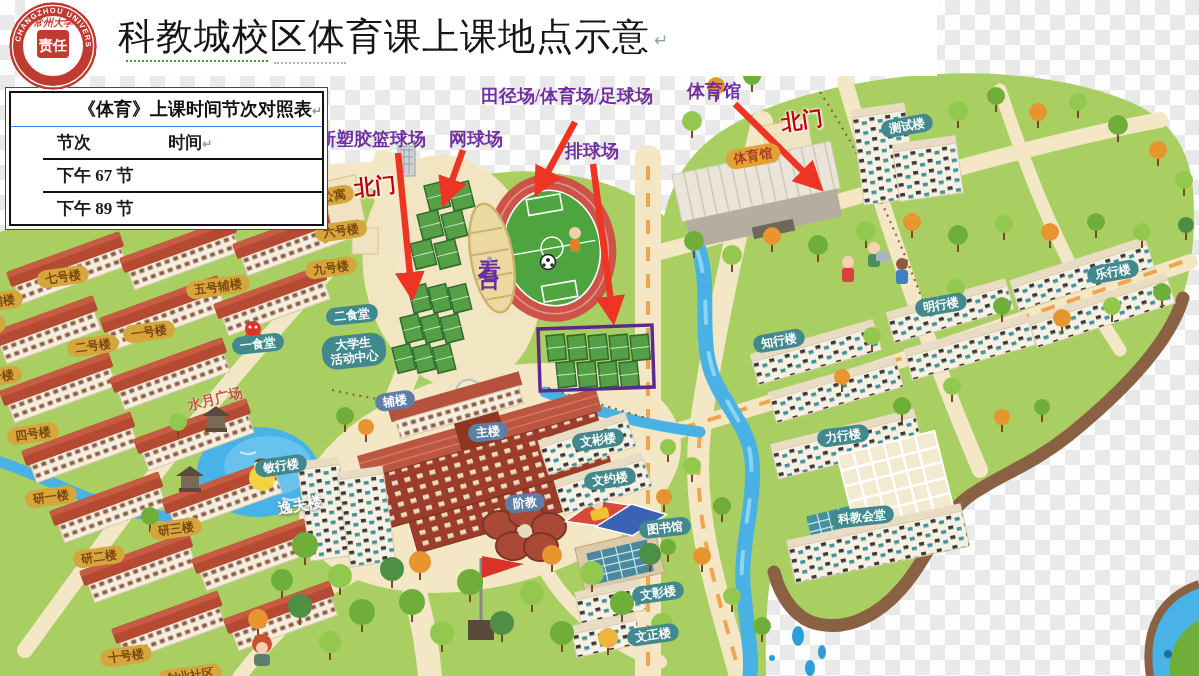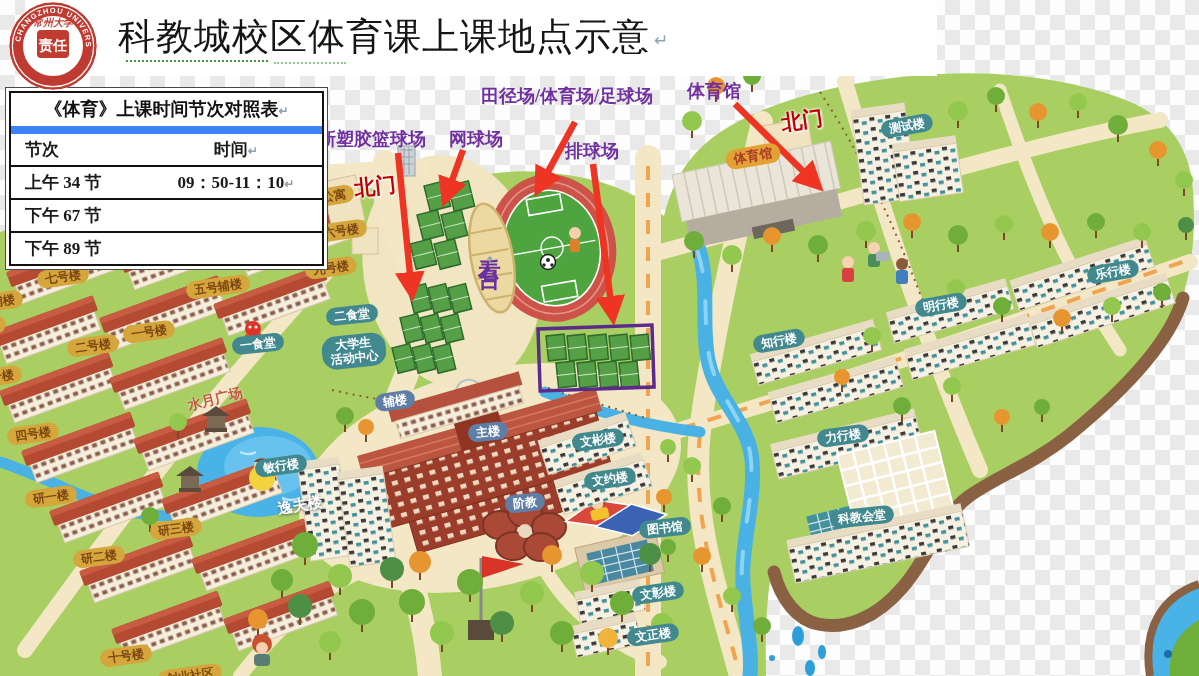--- a/index.html
+++ b/index.html
@@ -12,26 +12,26 @@
   #logo{position:absolute;left:9px;top:2px;width:88px;height:88px;z-index:42;background:#fff;border-radius:50%;}
   #page-title{position:absolute;left:118px;top:10px;height:54px;line-height:54px;z-index:40;
     font-family:"Liberation Serif",serif;font-size:37px;color:#151515;letter-spacing:1px;white-space:nowrap;text-align:right;}
   #page-title .rmark{font-size:17px;color:#8fa3b0;vertical-align:middle;margin-left:4px;}
   .squiggle{position:absolute;z-index:41;height:0;border-bottom:2px dotted #3f9b3c;}
   
   #sched{position:absolute;left:5px;top:87px;width:315px;z-index:40;background:#fff;
     border:1px solid #4a4a4a;padding:3px;}
   #sched .inner{border:2px solid #111;}
   #sched .t-title{font-family:"Liberation Serif",serif;font-weight:bold;font-size:18px;color:#111;
-    text-align:center;height:33px;line-height:33px;border-bottom:8px solid #3b82f6;white-space:nowrap;}
+    text-align:right;height:33px;line-height:33px;border-bottom:1px solid #3b82f6;white-space:nowrap;}
   #sched .row{display:flex;height:31px;line-height:31px;border-bottom:2px solid #111;
-    font-family:"Liberation Serif",serif;font-weight:bold;font-size:17px;color:#1a1a1a;}
+    font-family:"Liberation Serif",serif;font-weight:bold;font-size:17px;color:#1a1a1a;margin-left:32px;}
   #sched .row:last-child{border-bottom:none;}
   #sched .c1{width:42%;padding-left:14px;white-space:nowrap;}
-  #sched .c2{width:58%;text-align:center;white-space:nowrap;}
+  #sched .c2{width:58%;text-align:left;white-space:nowrap;}
   .rmark{font-size:12px;color:#8fa3b0;}
   
   .badge{position:absolute;z-index:30;transform:translate(-50%,-50%) rotate(var(--r,0deg));
     border-radius:14px;padding:2px 8px;font-weight:bold;font-size:12px;line-height:1.2;
     white-space:pre-line;text-align:center;}
   .badge.olive{background:#d4a63c;color:#7c4712;}
   .badge.teal{background:#41898e;color:#fff;}
   .badge.slate{background:#5f7ea6;color:#fff;}
   .badge.orange{background:#e2a233;color:#ab3b28;font-size:13px;}
   .badge.gate{background:none;color:#c00000;font-size:21px;padding:0;
@@ -762,24 +762,20 @@
   </svg>
 
   <div id="sched">
     <div class="inner">
       <div class="t-title"><span>《体育》上课时间节次对照表</span><span class="rmark">↵</span></div>
       <div class="row">
         <div class="c1">节次</div>
         <div class="c2"><span>时间</span><span class="rmark">↵</span></div>
       </div>
       <div id="sched-rows">
-          <div class="row">
-            <div class="c1">上午 34 节</div>
-                 <div class="c2"><span>09：50-11：10</span><span class="rmark">↵</span></div>
-          </div>
           <div class="row">
             <div class="c1">下午 67 节</div>
           </div>
           <div class="row">
             <div class="c1">下午 89 节</div>
           </div>
         </div>
     </div>
   </div>
 

